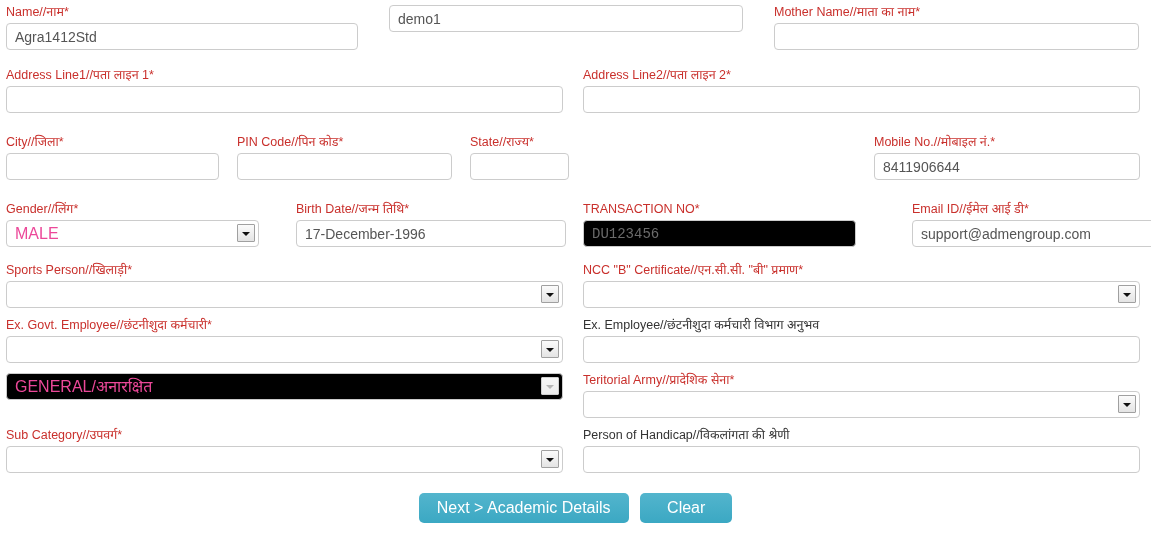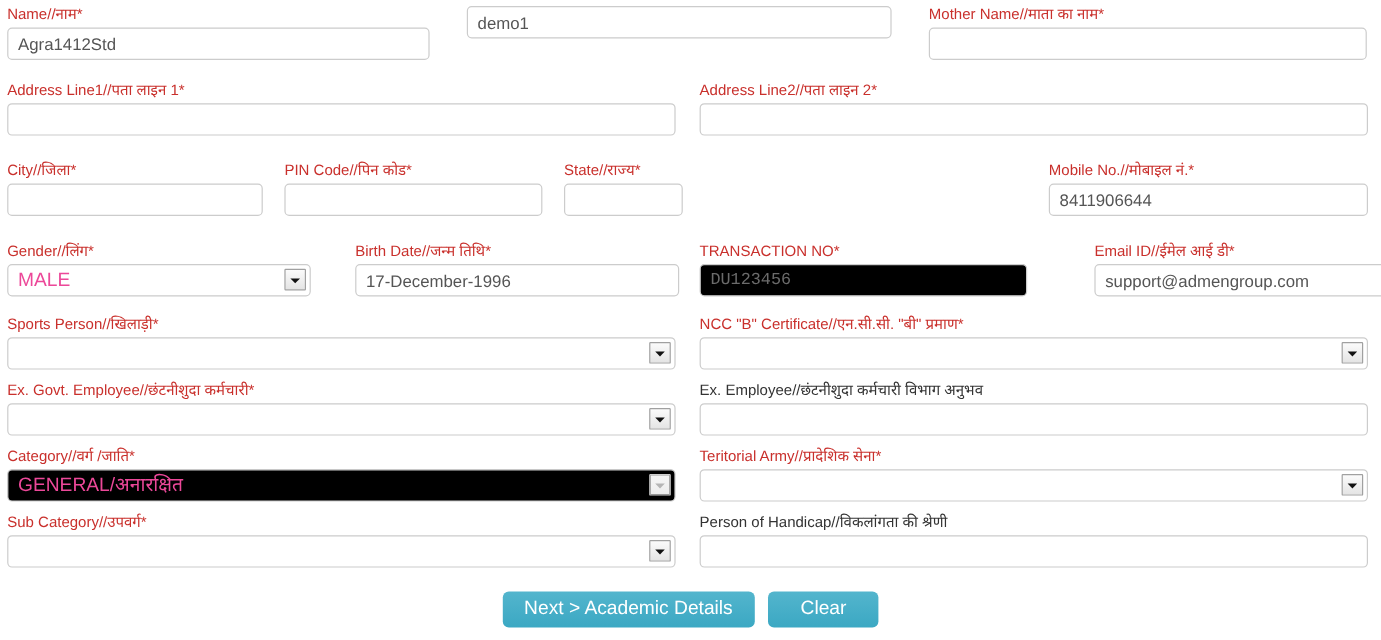--- a/index.html
+++ b/index.html
@@ -230,21 +230,20 @@
       <span class="select-arrow"></span>
     </div>
   </div>
 
   <div class="field" style="left:583px; top:318px; width:557px;">
     <span class="field-label neutral">Ex. Employee//छंटनीशुदा कर्मचारी विभाग अनुभव</span>
     <input class="control" type="text" value="" style="">
   </div>
 
   <div class="field" style="left:6px; top:373px; width:557px;">
-    <span class="field-label">Category//वर्ग /जाति*</span>
     <div class="select-wrap">
       <div class="control disabled"></div>
       <span class="select-value">GENERAL/अनारक्षित</span>
       <span class="select-arrow muted"></span>
     </div>
   </div>
 
   <div class="field" style="left:583px; top:373px; width:557px;">
     <span class="field-label">Teritorial Army//प्रादेशिक सेना*</span>
     <div class="select-wrap">

